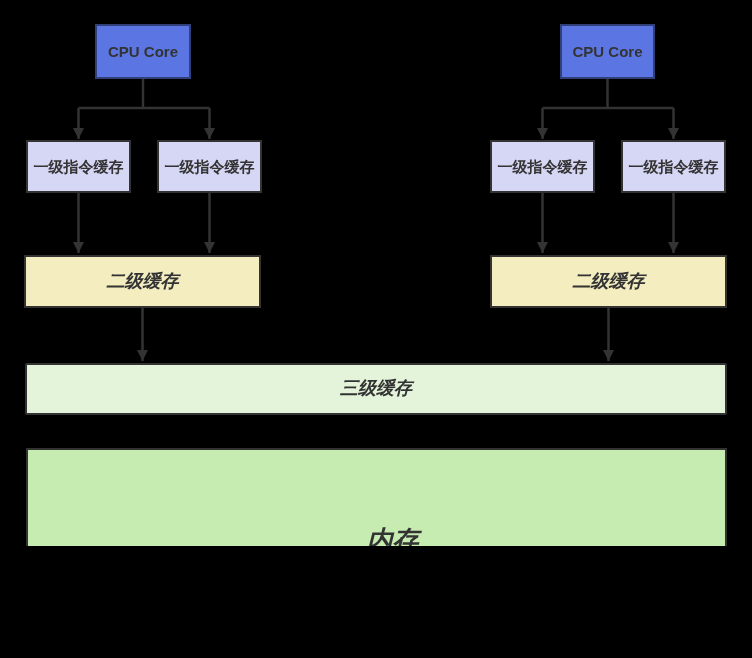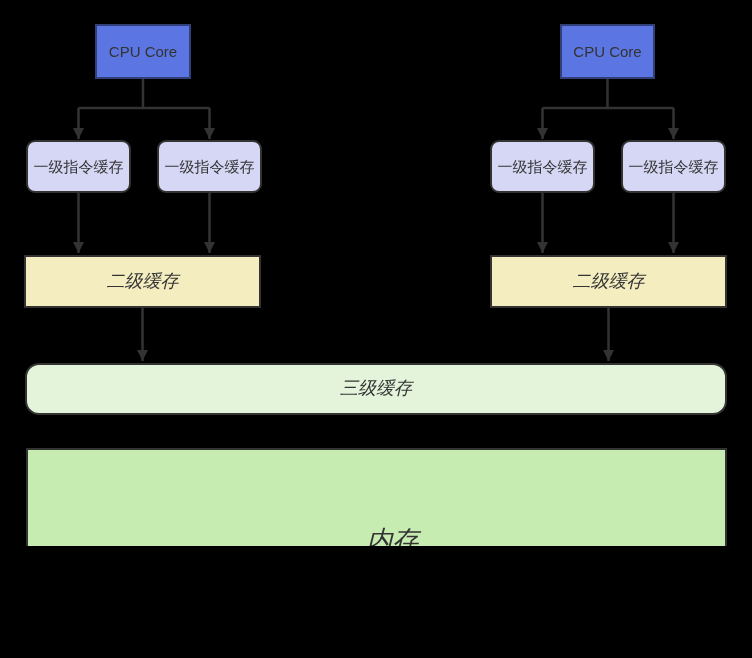--- a/index.html
+++ b/index.html
@@ -1,32 +1,33 @@
 <!DOCTYPE html>
 <html style="--background: #000000; --connector: #333333; --text: #333333; --box-border: #333333; --cpu-fill: #5b76e3; --cpu-border: #32407a; --l1-fill: #d6d6f5; --l2-fill: #f3edc0; --l3-fill: #e3f4db; --memory-fill: #c7ecb2;"><head>
 <meta charset="utf-8">
 <style>
   html,body{margin:0;padding:0;background:#000;}
   .canvas{
     position:relative;width:752px;height:546px;overflow:hidden;
     background:var(--background,#000);
     font-family:"Liberation Sans","DejaVu Sans",sans-serif;
+    font-weight:bold;
   }
   .edges{position:absolute;left:0;top:0;width:752px;height:658px;}
   .edge{stroke:var(--connector,#333);stroke-width:2.5;fill:none;}
   .edges marker path{fill:var(--connector,#333);}
   .node{
     position:absolute;display:flex;align-items:center;justify-content:center;
     box-sizing:border-box;border:2px solid var(--box-border,#333);
     color:var(--text,#333);text-align:center;line-height:1.2;
   }
   .cpu{background:var(--cpu-fill,#5b76e3);border-color:var(--cpu-border,#32407a);font-size:15px;border-radius:0;}
-  .l1{background:var(--l1-fill,#d6d6f5);border-radius:9px;font-size:15px;}
+  .l1{background:var(--l1-fill,#d6d6f5);border-radius:0;font-size:15px;}
   .l2{background:var(--l2-fill,#f3edc0);border-radius:0;font-size:18px;font-style:italic;}
-  .l3{background:var(--l3-fill,#e3f4db);border-radius:14px;font-size:18px;font-style:italic;}
+  .l3{background:var(--l3-fill,#e3f4db);border-radius:2px;font-size:18px;font-style:italic;}
   .memory{background:var(--memory-fill,#c7ecb2);font-size:26px;font-style:italic;border-radius:0;padding-left:32px;}
   
   #cpu1{left:95px;top:24px;width:96px;height:55px;}
   #cpu2{left:560px;top:24px;width:95px;height:55px;}
   #l1a{left:26px;top:140px;width:105px;height:53px;}
   #l1b{left:157px;top:140px;width:105px;height:53px;}
   #l1c{left:490px;top:140px;width:105px;height:53px;}
   #l1d{left:621px;top:140px;width:105px;height:53px;}
   #l2a{left:24px;top:255px;width:237px;height:53px;}
   #l2b{left:490px;top:255px;width:237px;height:53px;}

